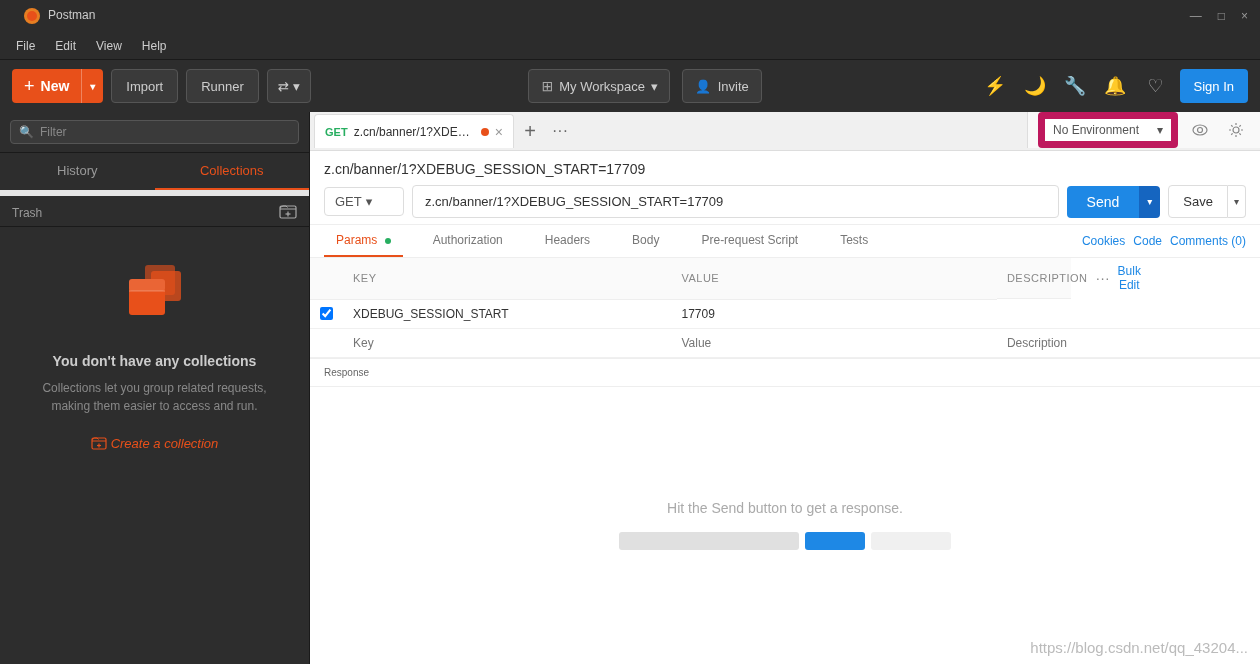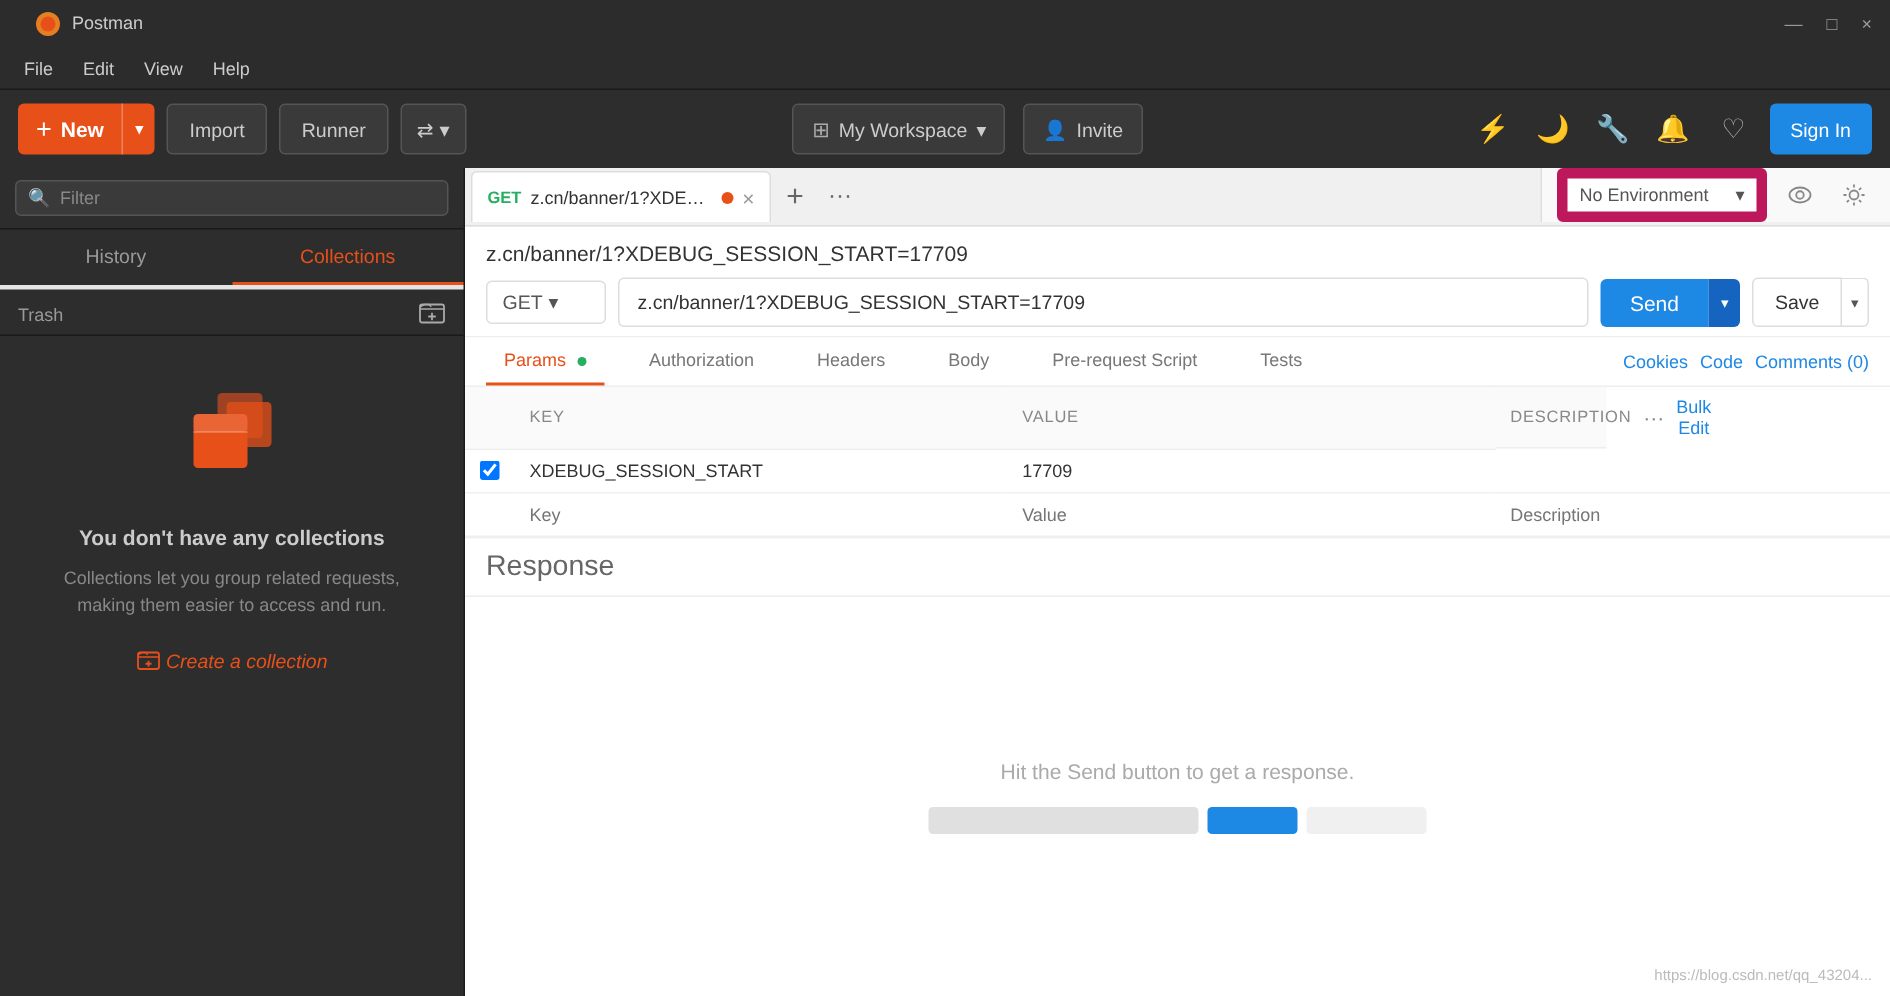--- a/index.html
+++ b/index.html
@@ -190,21 +190,21 @@
       border: none;
       outline: none;
       color: #ccc;
       font-size: 12px;
       width: 100%;
     }
     .search-input-wrap input::placeholder { color: #888; }
 
     .sidebar-tabs {
       display: flex;
-      border-bottom: 3px solid #e5e5e5;
+      border-bottom: 6px solid #e5e5e5;
     }
     .sidebar-tab {
       flex: 1;
       text-align: center;
       padding: 10px 0;
       color: #999;
       cursor: pointer;
       font-size: 13px;
       border-bottom: 2px solid transparent;
     }
@@ -524,21 +524,21 @@
       background: none;
       border: none;
       color: #1e88e5;
       cursor: pointer;
       font-size: 12px;
     }
 
     .checkbox-wrap { display: flex; align-items: center; justify-content: center; }
     .param-checkbox { cursor: pointer; }
     .response-label {
-      font-size: 19px;
+      font-size: 10px;
       color: #666;
       padding: 8px 14px;
       border-bottom: 1px solid #eee;
       background: #fff;
       align-self: flex-start;
       width: 100%;
     }
     .response-empty {
       flex: 1;
       display: flex;
@@ -556,21 +556,21 @@
     }
     .response-bar-gray { width: 180px; height: 18px; background: #e0e0e0; border-radius: 3px; }
     .response-bar-blue { width: 60px; height: 18px; background: #1e88e5; border-radius: 3px; }
     .response-bar-light { width: 80px; height: 18px; background: #f0f0f0; border-radius: 3px; }
 
     
     .watermark {
       position: absolute;
       bottom: 8px;
       right: 12px;
-      font-size: 10px;
+      font-size: 15px;
       color: #bbb;
       text-align: center;
     }
 
     
     .box-icon-svg { width: 80px; height: 80px; }
   </style>
 </head>
 <body>
 

